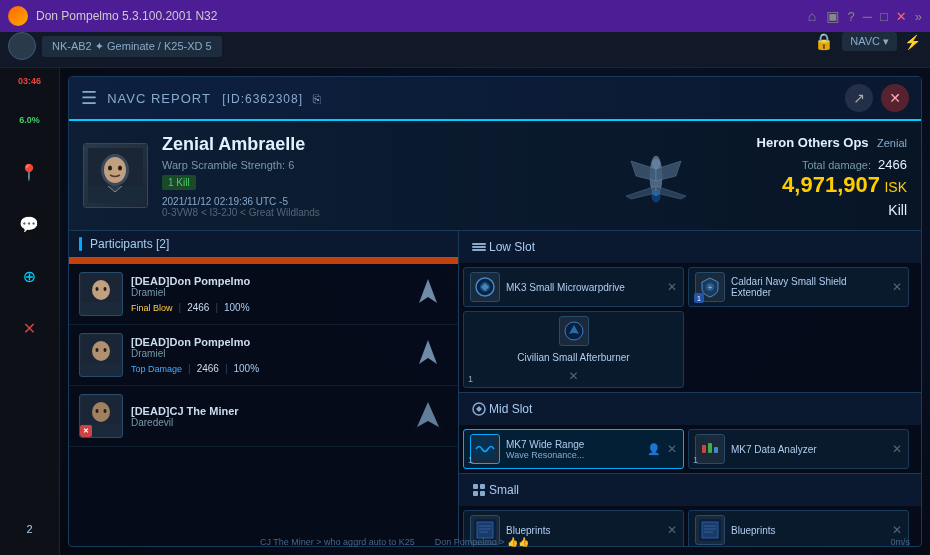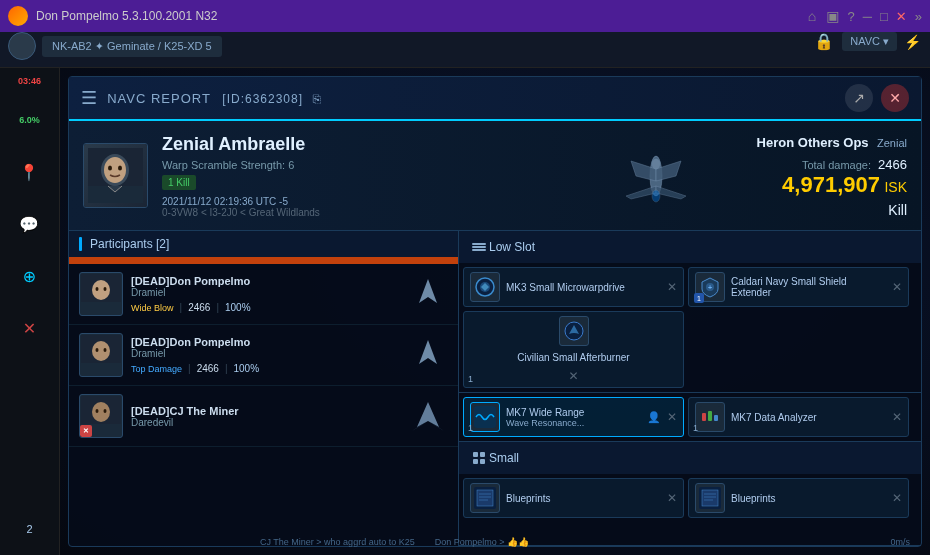--- a/index.html
+++ b/index.html
@@ -616,21 +616,21 @@
                     <ellipse cx="20" cy="16" rx="9" ry="10" fill="#c0a080"></ellipse>
                     <ellipse cx="16" cy="15" rx="1.5" ry="2" fill="#2a1a0a"></ellipse>
                     <ellipse cx="24" cy="15" rx="1.5" ry="2" fill="#2a1a0a"></ellipse>
                     <rect x="0" y="28" width="40" height="12" fill="#1a2a3a"></rect>
                   </svg>
                 </div>
                 <div class="p-info">
                   <div class="p-name">[DEAD]Don Pompelmo</div>
                   <div class="p-ship">Dramiel</div>
                   <div class="p-stats">
-                    <span class="p-stat-label">Wide Blow</span>
+                    <span class="p-stat-label">Final Blow</span>
                     <span style="color:#334455; font-size:10px;">|</span>
                     <span class="p-stat-value">2466</span>
                     <span style="color:#334455; font-size:10px;">|</span>
                     <span class="p-percent">100%</span>
                   </div>
                 </div>
                 <div class="p-ship-img">
                   <svg width="38" height="38" viewBox="0 0 38 38">
                     <g fill="#aaccee" opacity="0.8">
                       <path d="M19 4 L10 28 L19 22 L28 28 Z" fill="#8aaccc"></path>
@@ -752,20 +752,29 @@
                     </svg>
                   </div>
                   <span class="equip-item-name">Civilian Small Afterburner</span>
                   <span class="equip-item-close">✕</span>
                   <span style="position:absolute;left:4px;bottom:3px;color:#88aacc;font-size:9px;">1</span>
                 </div>
               </div>
             </div>
 
             <div class="equip-section">
+              <div class="equip-header">
+                <div class="slot-icon">
+                  <svg width="16" height="16" viewBox="0 0 16 16">
+                    <circle cx="8" cy="8" r="6" fill="none" stroke="#88aacc" stroke-width="1.5"></circle>
+                    <path d="M5 8 L8 5 L11 8 L8 11 Z" fill="#88aacc"></path>
+                  </svg>
+                </div>
+                <span class="equip-title">Mid Slot</span>
+              </div>
               <div class="equip-items">
 
                 <div class="equip-item active" style="position:relative; border-color:#00aaff; background: rgba(0,80,120,0.3);">
                   <div class="equip-item-icon" style="border-color:#00aaff;">
                     <svg width="22" height="22" viewBox="0 0 22 22">
                       <rect width="22" height="22" rx="3" fill="#0a3050"></rect>
                       <path d="M2 11 Q5 6 8 11 Q11 16 14 11 Q17 6 20 11" stroke="#00aaff" stroke-width="1.5" fill="none"></path>
                     </svg>
                   </div>
                   <div style="flex:1;">

